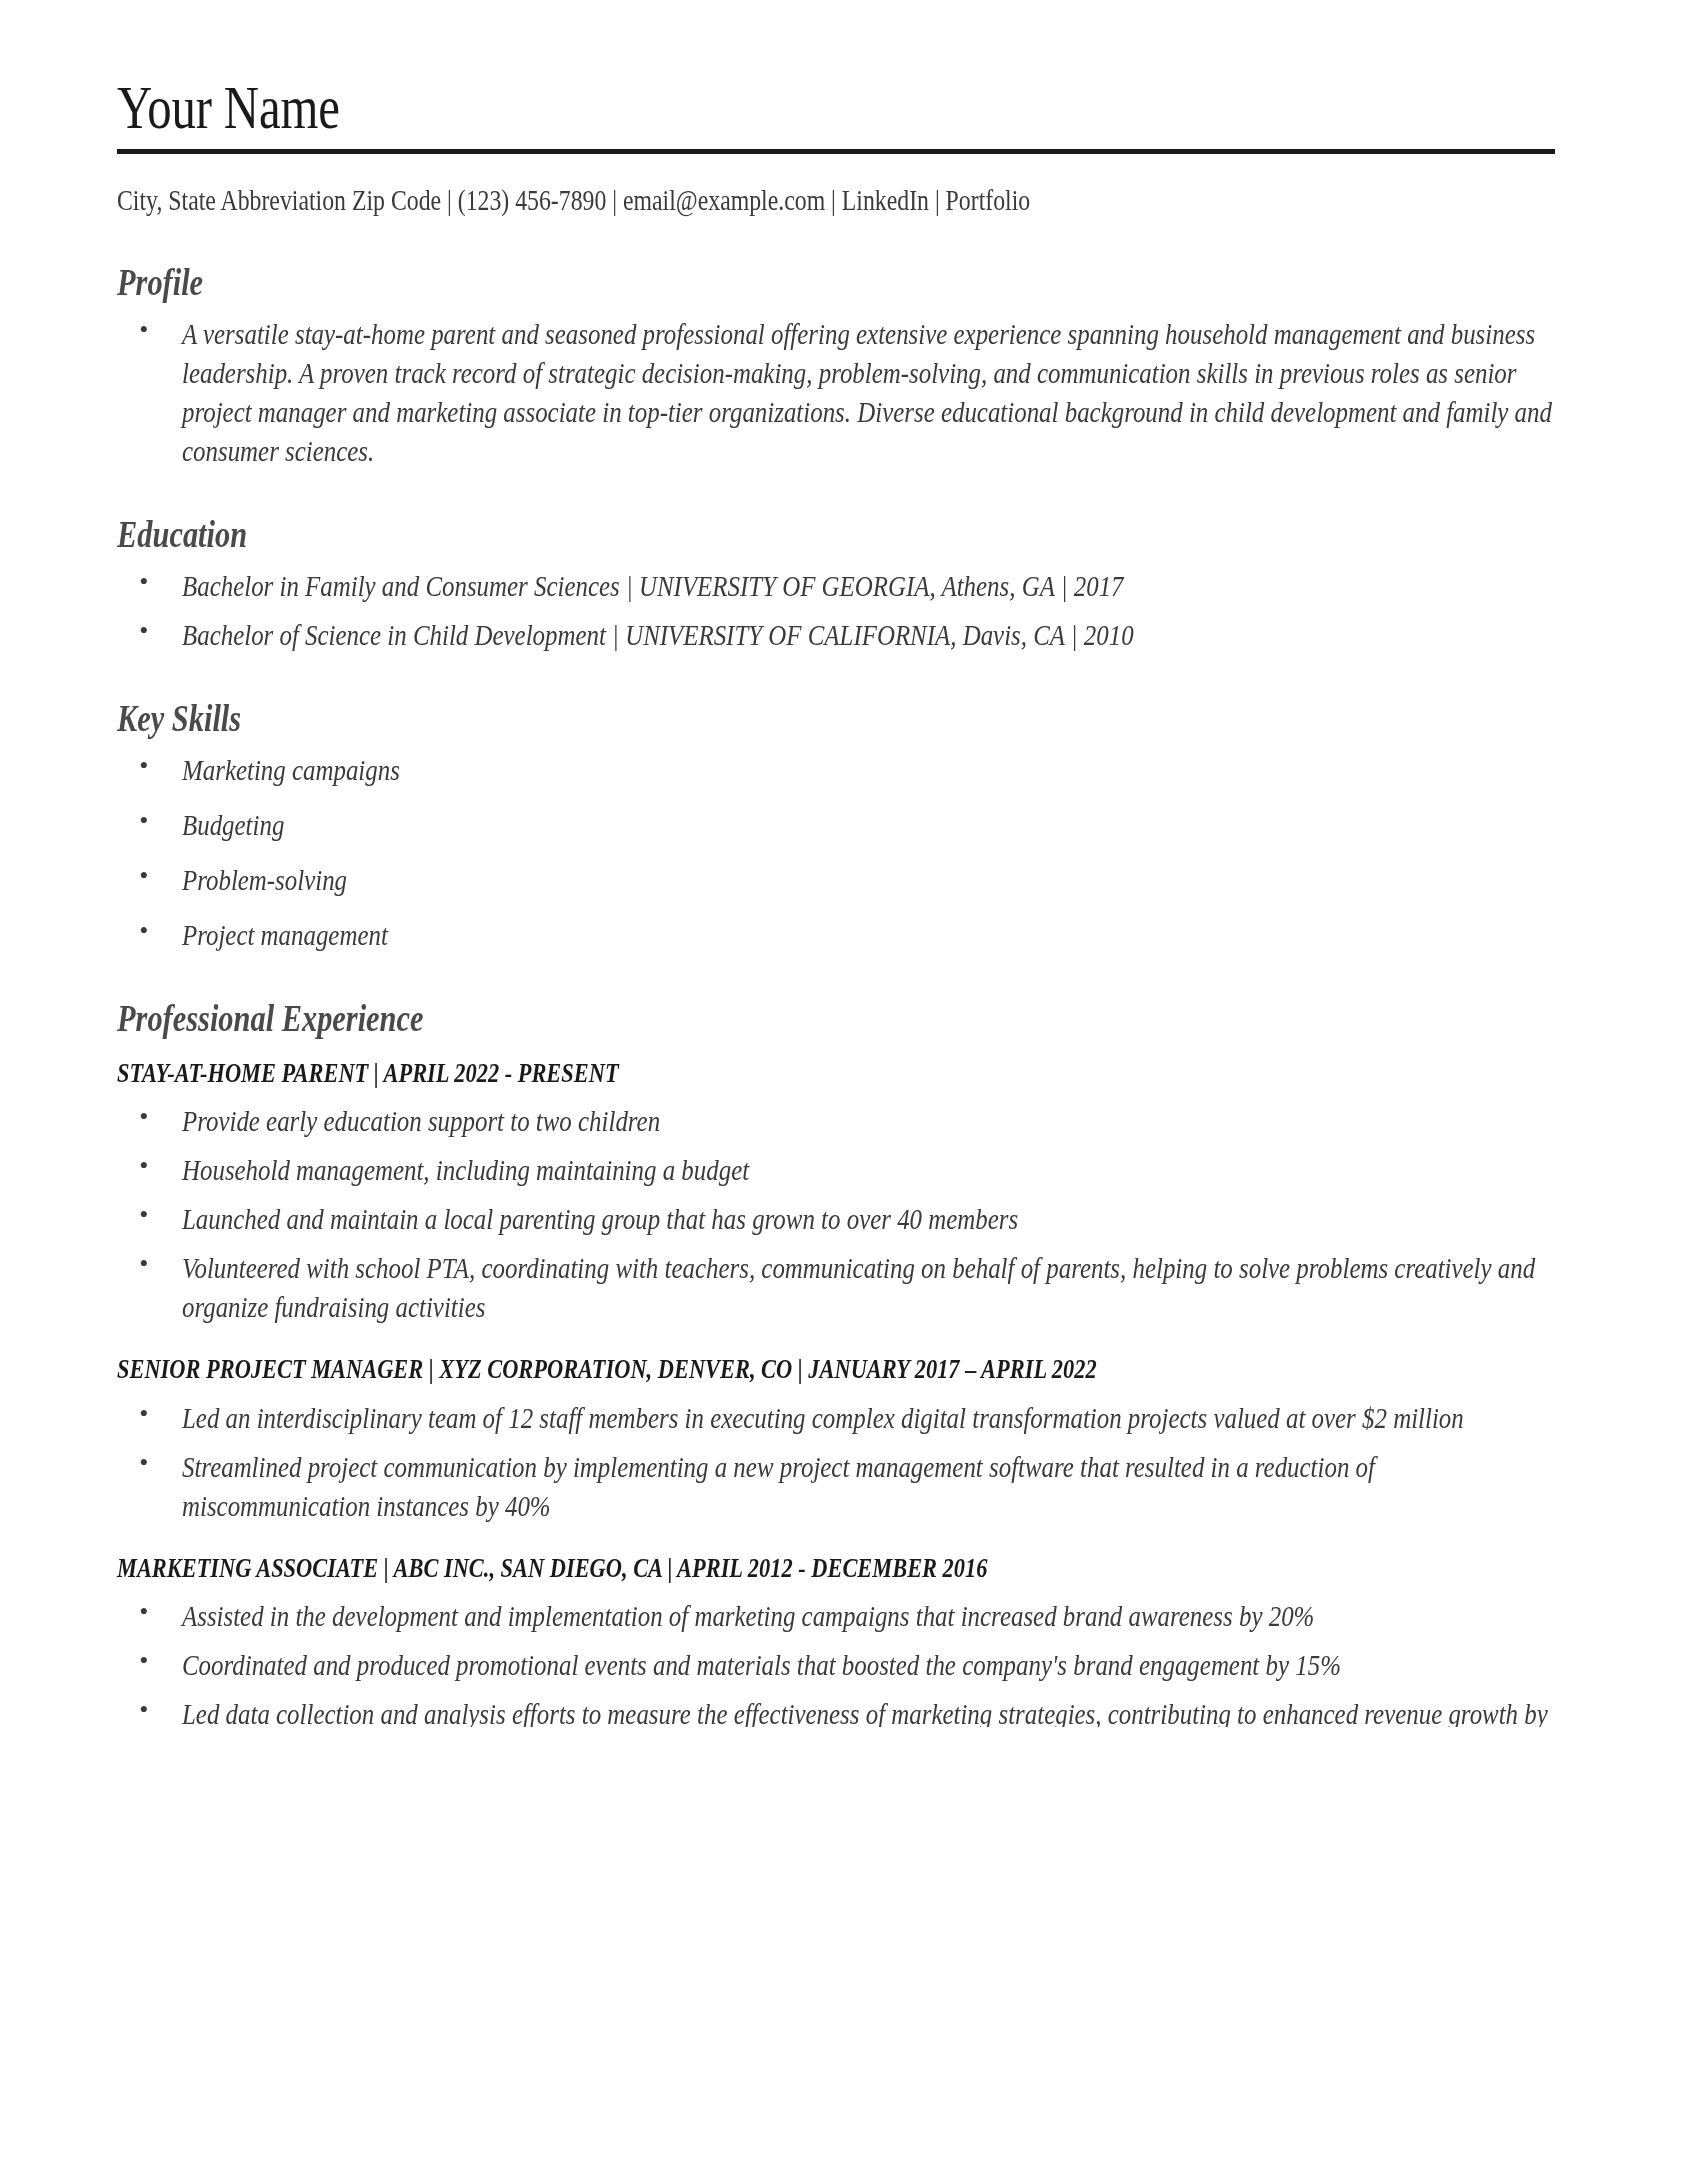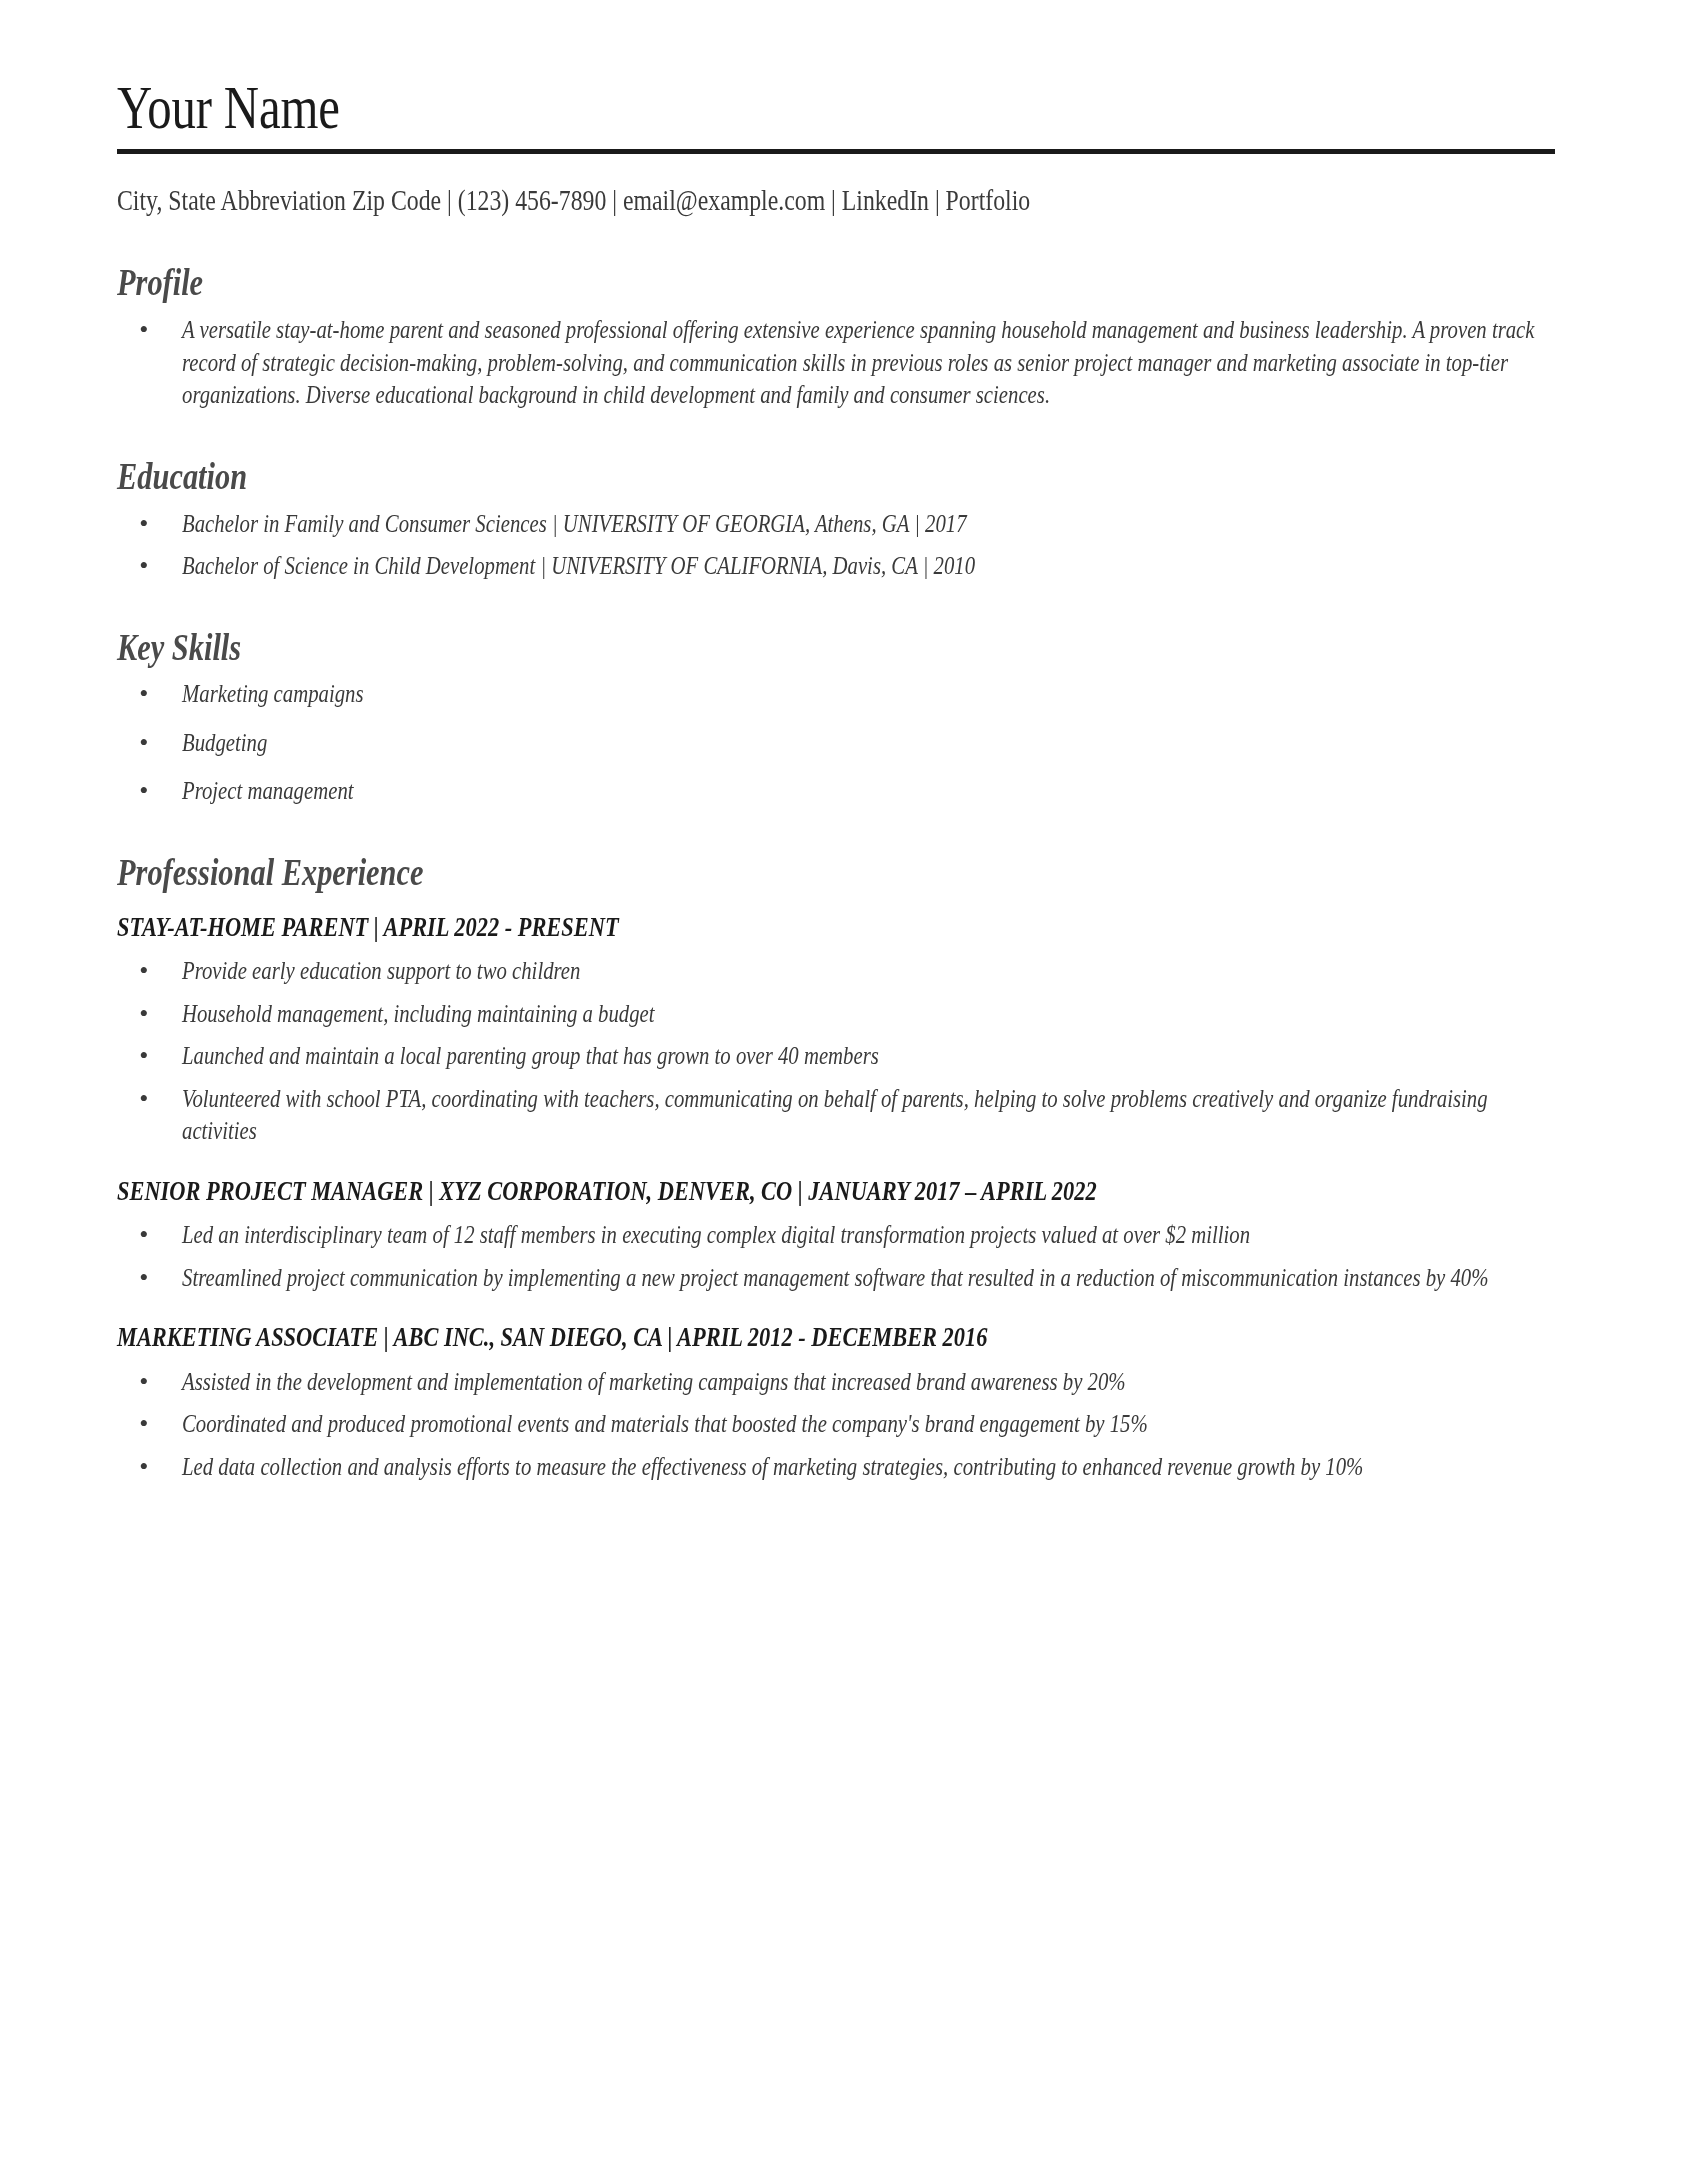--- a/index.html
+++ b/index.html
@@ -70,21 +70,21 @@
   
   ul.bullets {
     list-style: none;
     margin: 0;
     padding: 0;
   }
   ul.bullets > li {
     position: relative;
     padding-left: 65px;
     margin: 0 0 6px 0;
-    font-size: 25px;
+    font-size: 30px;
     line-height: 1.30;
     color: #3a3a3a;
   }
   ul.bullets > li .btext {
     display: block;
     transform: scaleX(0.83);
     transform-origin: left top;
     width: 120.48%;
   }
   ul.bullets > li::before {
@@ -157,20 +157,23 @@
     <section class="section">
       <h2 class="section-title">Key Skills</h2>
       <ul class="bullets skills">
         <li>
             <span class="btext">Marketing campaigns</span>
           </li>
         <li>
             <span class="btext">Budgeting</span>
           </li>
         <li>
+            <span class="btext">Problem-solving</span>
+          </li>
+        <li>
             <span class="btext">Project management</span>
           </li>
       </ul>
     </section>
 
     <section class="section">
       <h2 class="section-title">Professional Experience</h2>
 
       <div class="job">
         <div class="job-title">STAY-AT-HOME PARENT | APRIL 2022 - PRESENT</div>

